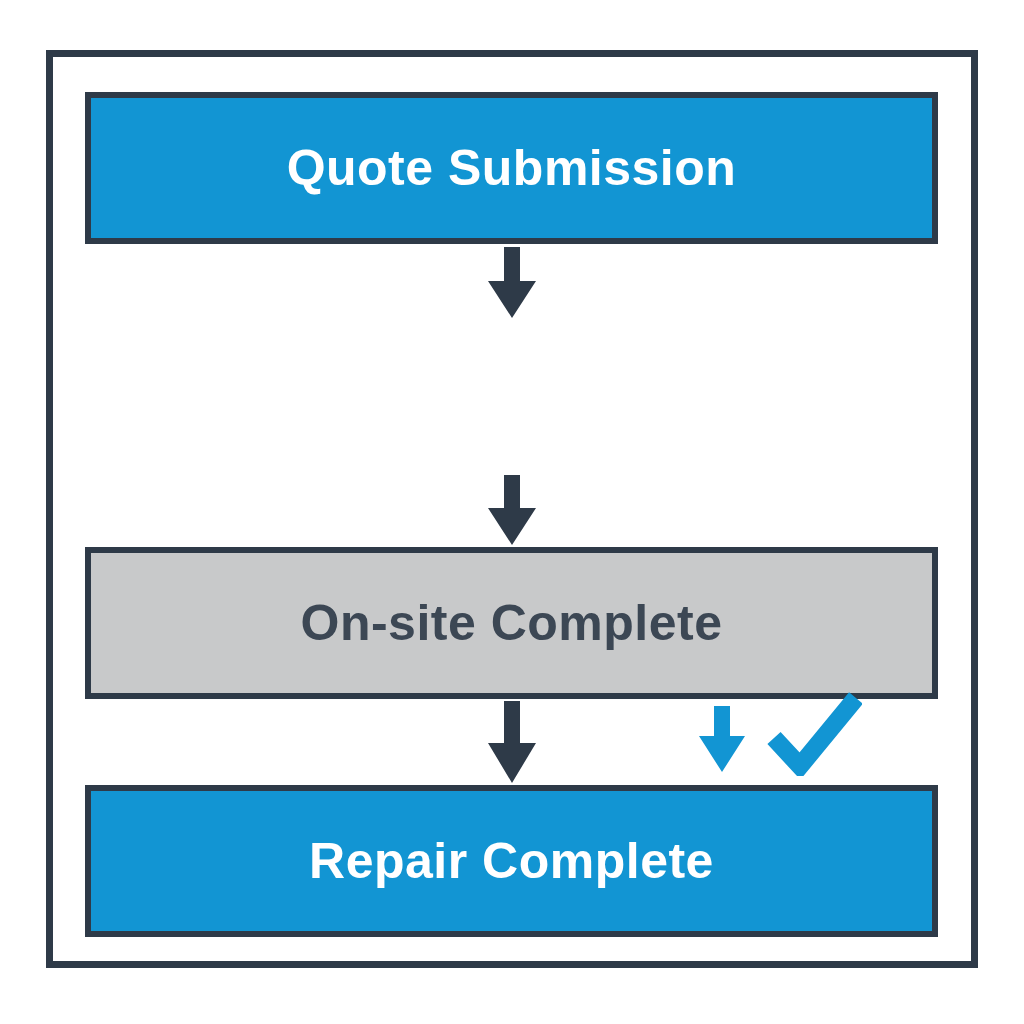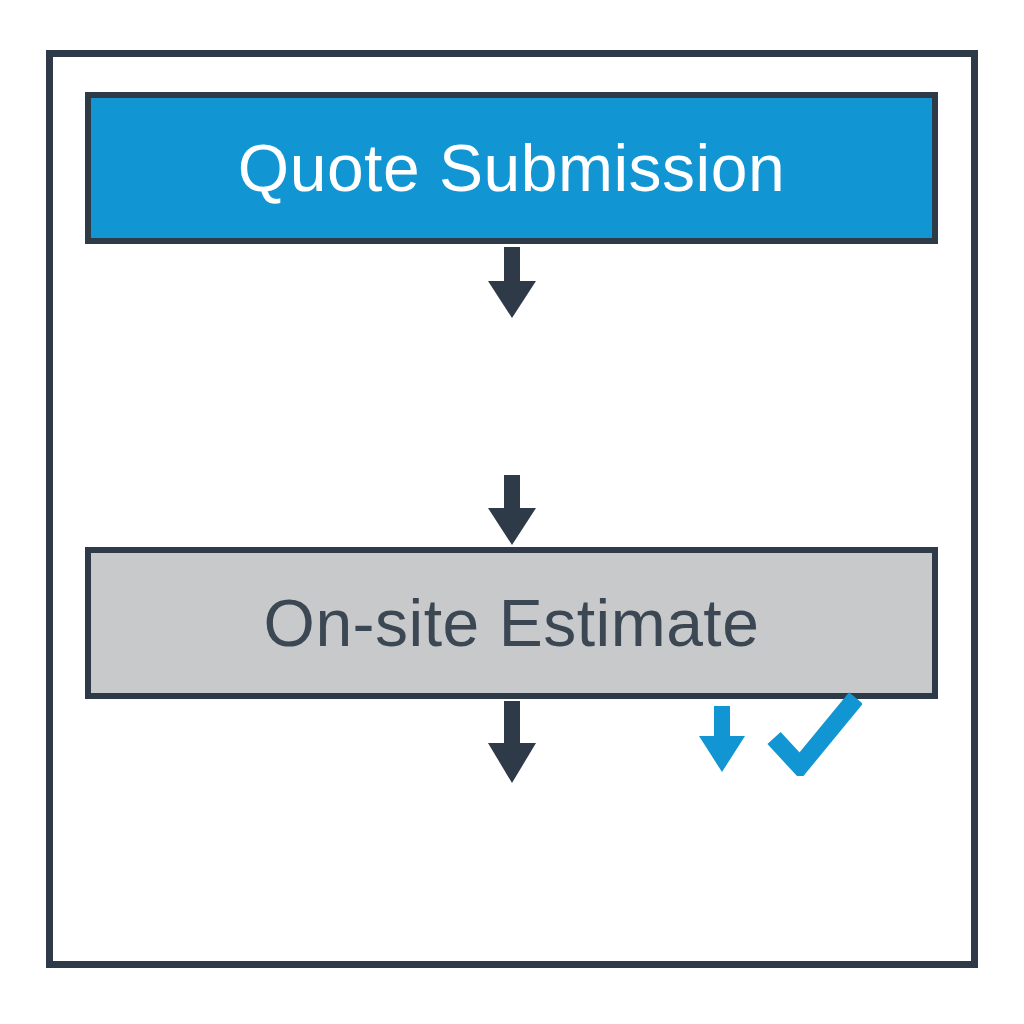--- a/index.html
+++ b/index.html
@@ -32,22 +32,22 @@
     height: 152px;
     border: 6px solid #2e3a48;
     box-sizing: border-box;
     display: flex;
     align-items: center;
     justify-content: center;
   }
   .box-blue { background: #1295d3; }
   .box-gray { background: #c8c9ca; }
   .box-label {
-    font-size: 66px;
-    font-weight: 400;
+    font-size: 50px;
+    font-weight: 700;
     letter-spacing: 0.5px;
   }
   .label-light { color: #ffffff; }
   .label-dark  { color: #3c4754; }
   .arrow {
     position: absolute;
     width: 64px;
     display: flex;
     align-items: center;
     justify-content: center;
@@ -88,34 +88,37 @@
   </div>
 
 
   <div class="arrow pos-arrow2">
     <svg width="58" height="70" viewBox="0 0 58 70" aria-hidden="true">
       <path d="M21 0 h16 v33 h16 L29 70 L5 33 h16 z" fill="#2e3a48"></path>
     </svg>
   </div>
 
   <div class="box box-gray pos-box3">
-    <span class="box-label label-dark">On-site Estimate</span>
+    <span class="box-label label-dark">On-site Complete</span>
   </div>
 
   <div class="arrow pos-arrow3">
     <svg width="58" height="82" viewBox="0 0 58 82" aria-hidden="true">
       <path d="M21 0 h16 v42 h16 L29 82 L5 42 h16 z" fill="#2e3a48"></path>
     </svg>
   </div>
 
   <div class="pos-bluearrow">
     <svg width="56" height="66" viewBox="0 0 56 66" aria-hidden="true">
       <path d="M20 0 h16 v30 h15 L28 66 L5 30 h15 z" fill="#1295d3"></path>
     </svg>
   </div>
 
   <div class="pos-check">
     <svg width="96" height="86" viewBox="0 0 96 86" aria-hidden="true">
       <path d="M8 48 L34 76 L90 8" fill="none" stroke="#1295d3" stroke-width="18" stroke-linecap="butt"></path>
     </svg>
   </div>
 
+  <div class="box box-blue pos-box4">
+    <span class="box-label label-light">Repair Complete</span>
+  </div>
 </div>
 
 </body></html>

